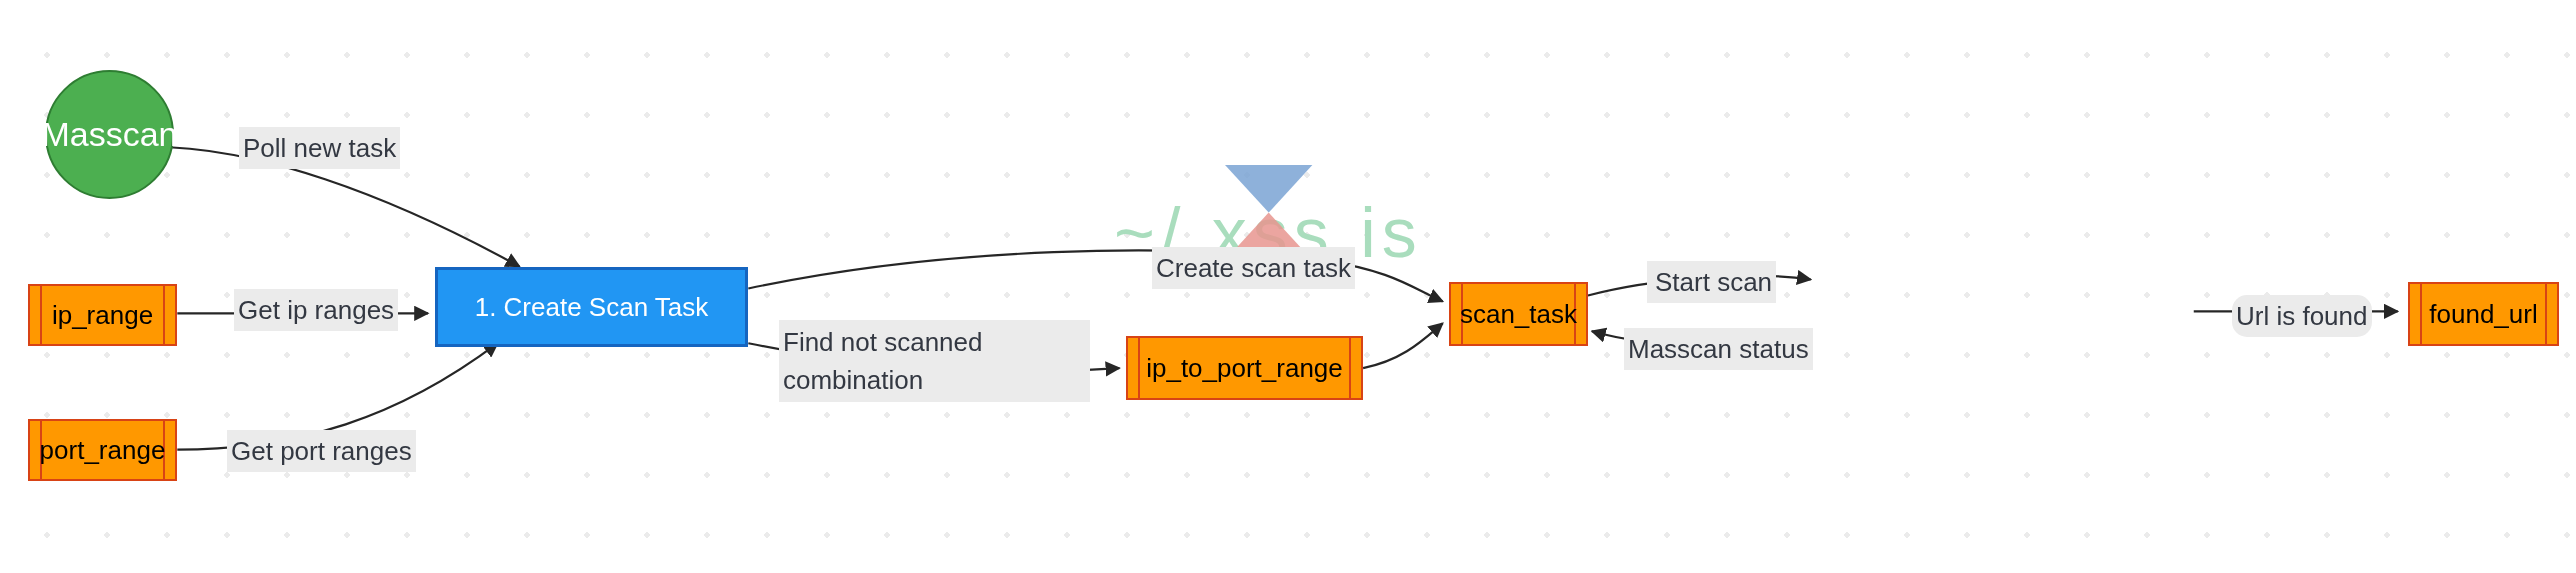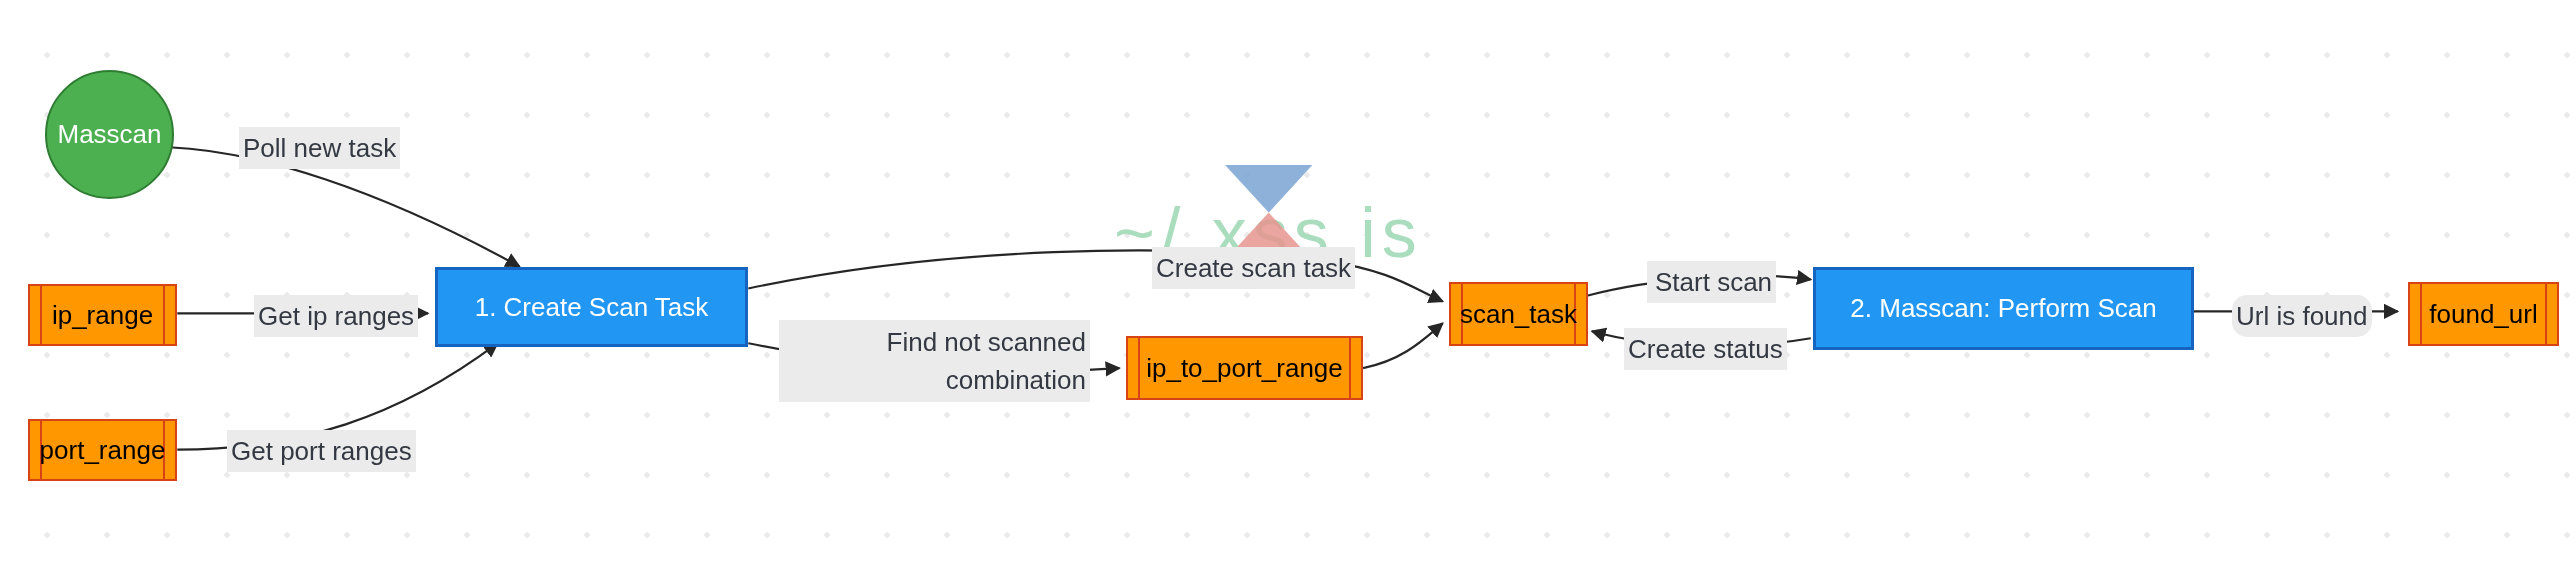--- a/index.html
+++ b/index.html
@@ -61,21 +61,21 @@
     align-items: center;
     justify-content: center;
     text-align: center;
   }
 
   .node-circle {
     border-radius: 50%;
     background: #4caf50;
     border: 2px solid #2e7d32;
     color: #ffffff;
-    font-size: 26px;
+    font-size: 34px;
     text-align: center;
   }
 
   .node-process {
     background: #2196f3;
     border: 3px solid #1565c0;
     color: #ffffff;
     font-size: 26px;
   }
 
@@ -101,21 +101,21 @@
   
   .edge-label {
     position: absolute;
     z-index: 4;
     background: #ebebeb;
     color: #333842;
     font-size: 26px;
     line-height: 36px;
     padding: 3px 4px;
     white-space: pre;
-    text-align: right;
+    text-align: left;
     font-family: "Liberation Sans", sans-serif;
   }
   .edge-label.two-line { white-space: pre-line; line-height: 38px; }
 </style>
 </head>
 <body>
 
 <div id="canvas">
 
   <div id="watermark">
@@ -169,39 +169,36 @@
   </div>
 
   <div class="node node-store" style="left:1126px; top:336px; width:237px; height:64px;">
     <span class="node-label">ip_to_port_range</span>
   </div>
 
   <div class="node node-store" style="left:1449px; top:282px; width:139px; height:64px;justify-content:center;">
     <span class="node-label">scan_task</span>
   </div>
 
-  <div class="node node-process" style="left:1813px; top:267px; width:381px; height:83px;">
-    <span class="node-label">2. Masscan: Perform Scan</span>
-  </div>
 
   <div class="node node-store" style="left:2408px; top:282px; width:151px; height:64px;">
     <span class="node-label">found_url</span>
   </div>
 
   <div class="edge-label" style="left:239px; top:127px;">Poll new task</div>
 
-  <div class="edge-label" style="left:234px; top:295px;margin-left:20px;">Get ip ranges</div>
+  <div class="edge-label" style="left:234px; top:289px;">Get ip ranges</div>
 
   <div class="edge-label" style="left:227px; top:430px;">Get port ranges</div>
 
   <div class="edge-label two-line" style="left:779px; top:320px; width:303px;">Find not scanned
 combination</div>
 
   <div class="edge-label" style="left:1152px; top:247px;">Create scan task</div>
 
   <div class="edge-label" style="left:1647px; top:261px;padding-left:8px;">Start scan</div>
 
-  <div class="edge-label" style="left:1624px; top:328px;">Create status</div>
+  <div class="edge-label" style="left:1624px; top:328px;">Masscan status</div>
 
   <div class="edge-label" style="left:2232px; top:295px;border-radius:15px;">Url is found</div>
 
 </div>
 
 
 </body></html>

